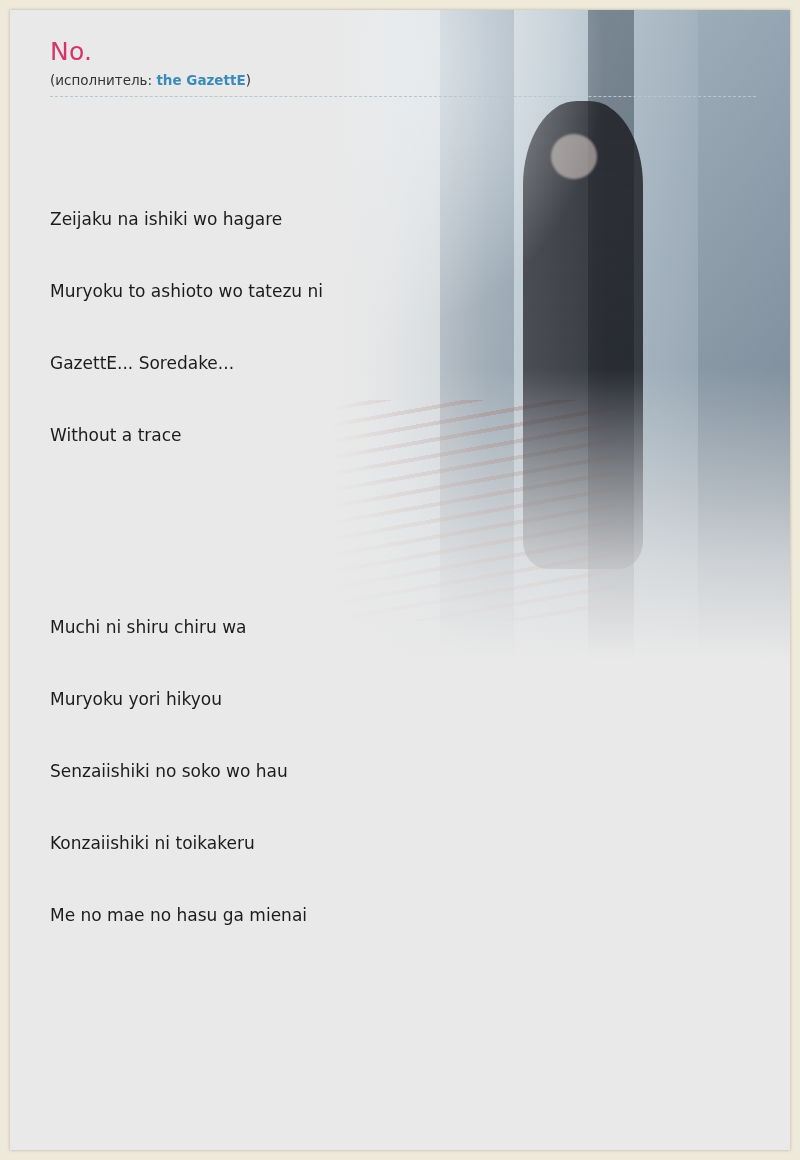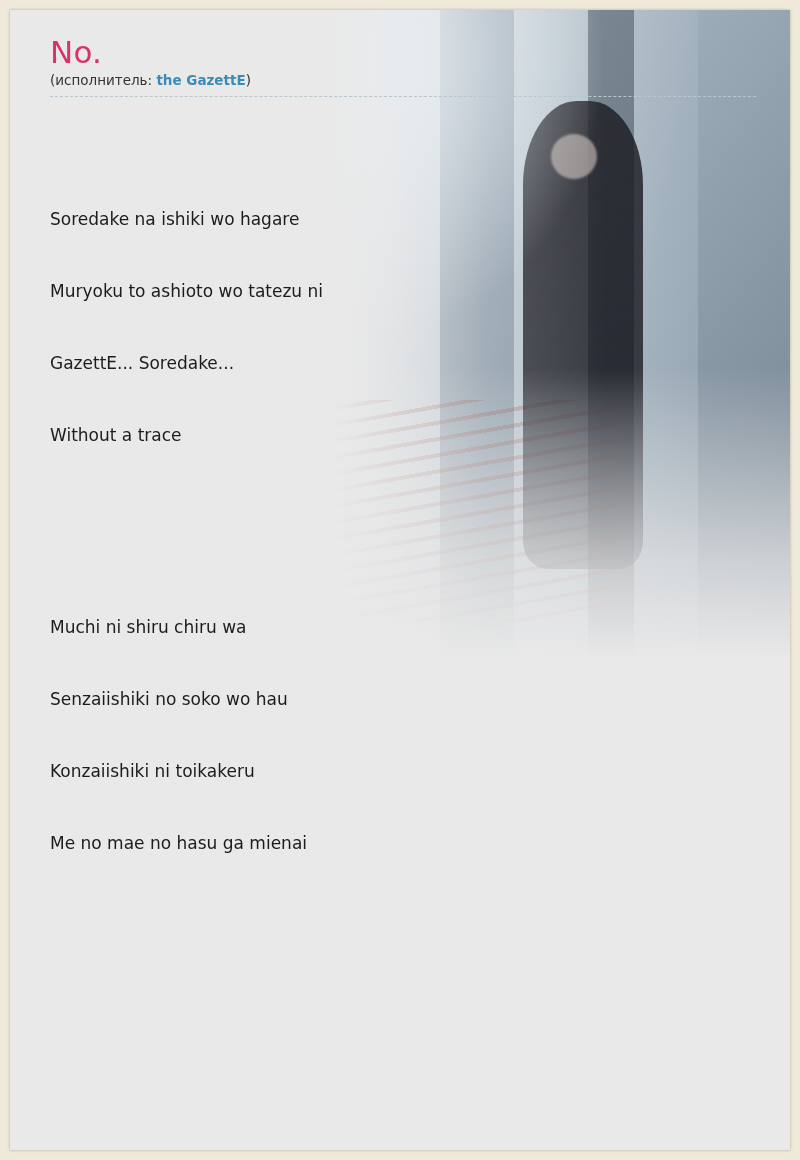--- a/index.html
+++ b/index.html
@@ -115,21 +115,21 @@
     position: absolute;
     left: 0;
     top: 0;
     right: 0;
     bottom: 0;
     padding: 28px 34px 20px 40px;
     box-sizing: border-box;
   }
   .title {
     color: #d6336c;
-    font-size: 31px;
+    font-size: 25px;
     line-height: 28px;
     font-weight: normal;
     margin: 0 0 6px 0;
     letter-spacing: 0.2px;
   }
   .subtitle {
     font-size: 13.5px;
     color: #333333;
     margin: 0 0 8px 0;
   }
@@ -175,27 +175,28 @@
     <div class="glow"></div>
     <div class="fade"></div>
   </div>
 
   <div class="content">
     <h1 class="title">No.</h1>
     <div class="subtitle"><span>(исполнитель:</span> <a href="#">the GazettE</a><span>)</span></div>
     <hr class="divider">
     <div class="lyrics">
       <div class="stanza">
-        <span class="line">Soredake na ishiki wo hagare</span>
+        <span class="line">Zeijaku na ishiki wo hagare</span>
         <span class="line">Muryoku to ashioto wo tatezu ni</span>
         <span class="line">GazettE... Soredake...</span>
         <span class="line">Without a trace</span>
       </div>
       <div class="stanza">
         <span class="line">Muchi ni shiru chiru wa</span>
+        <span class="line">Muryoku yori hikyou</span>
         <span class="line">Senzaiishiki no soko wo hau</span>
         <span class="line">Konzaiishiki ni toikakeru</span>
         <span class="line">Me no mae no hasu ga mienai</span>
       </div>
       <div class="stanza">
         
         
         
         
       </div>

